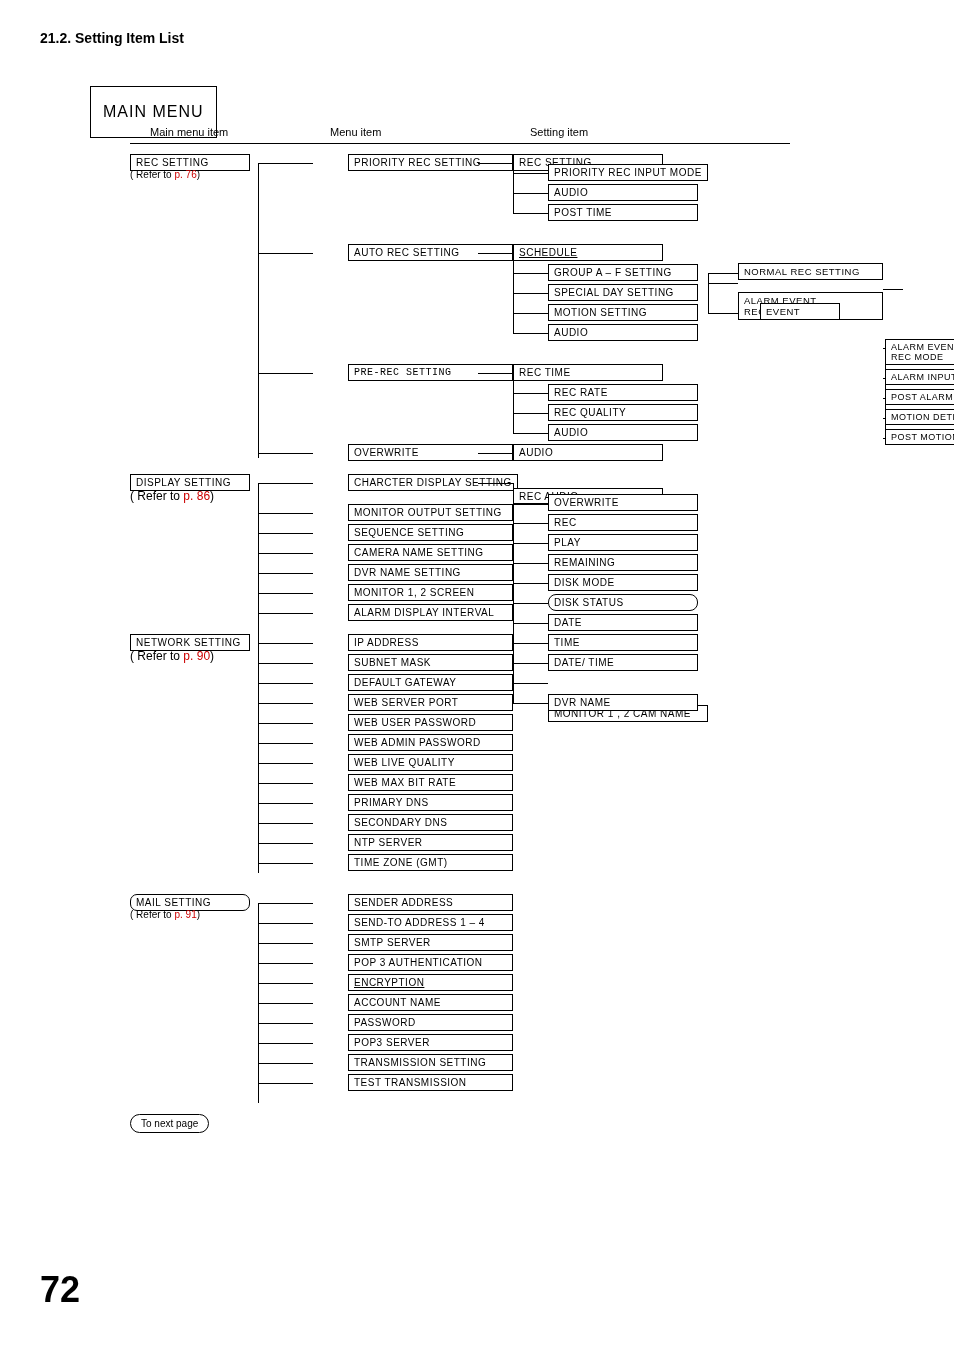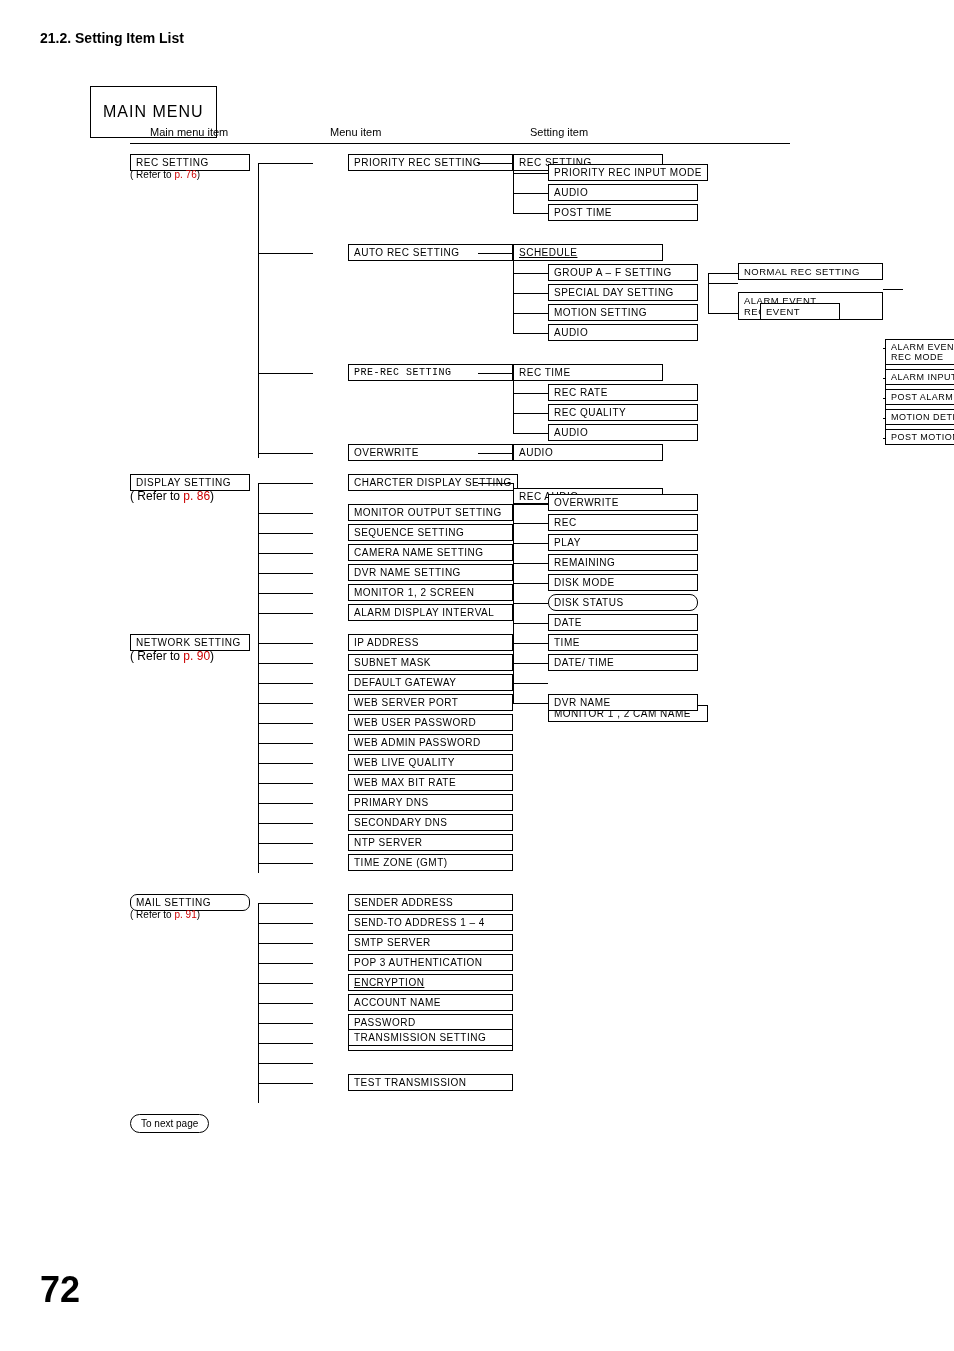--- a/index.html
+++ b/index.html
@@ -298,21 +298,21 @@
   <div style="position:absolute; top:927px; left:218px; width:55px; border-top:1px solid #000;"></div>
   <div class="box box-wide" style="position:absolute; top:918px; left:273px; min-width:165px;">ACCOUNT  NAME</div>
 
   <div style="position:absolute; top:947px; left:218px; width:55px; border-top:1px solid #000;"></div>
   <div class="box box-wide" style="position:absolute; top:938px; left:273px; min-width:165px;">PASSWORD</div>
 
   <div style="position:absolute; top:967px; left:218px; width:55px; border-top:1px solid #000;"></div>
   <div class="box box-wide" style="position:absolute; top:958px; left:273px; min-width:165px;">POP3  SERVER</div>
 
   <div style="position:absolute; top:987px; left:218px; width:55px; border-top:1px solid #000;"></div>
-  <div class="box box-wide" style="position:absolute; top:953px; left:273px; min-width:165px;">TRANSMISSION  SETTING</div>
+  <div class="box box-wide" style="position:absolute; top:978px; left:273px; min-width:165px;">TRANSMISSION  SETTING</div>
 
   <div style="position:absolute; top:1007px; left:218px; width:55px; border-top:1px solid #000;"></div>
   <div class="box box-wide" style="position:absolute; top:998px; left:273px; min-width:165px;">TEST  TRANSMISSION</div>
 
   <div class="to-next" style="position:absolute; top:1038px; left:90px;">To next page</div>
 
 </div>
 
 <div class="page-number">72</div>
 

